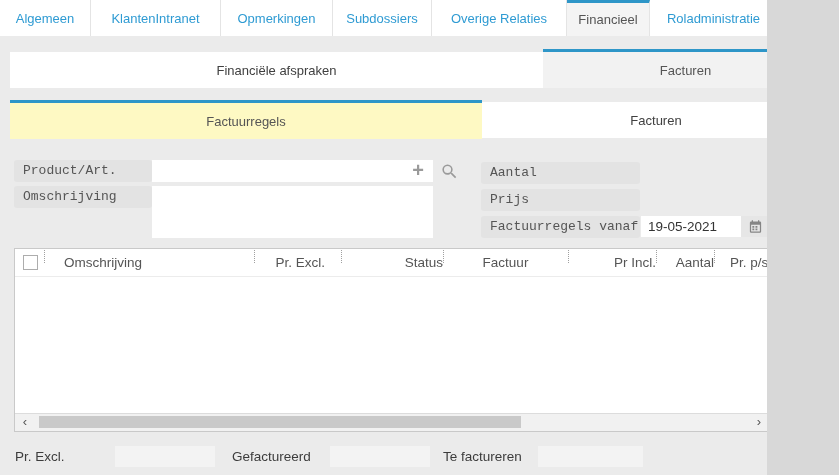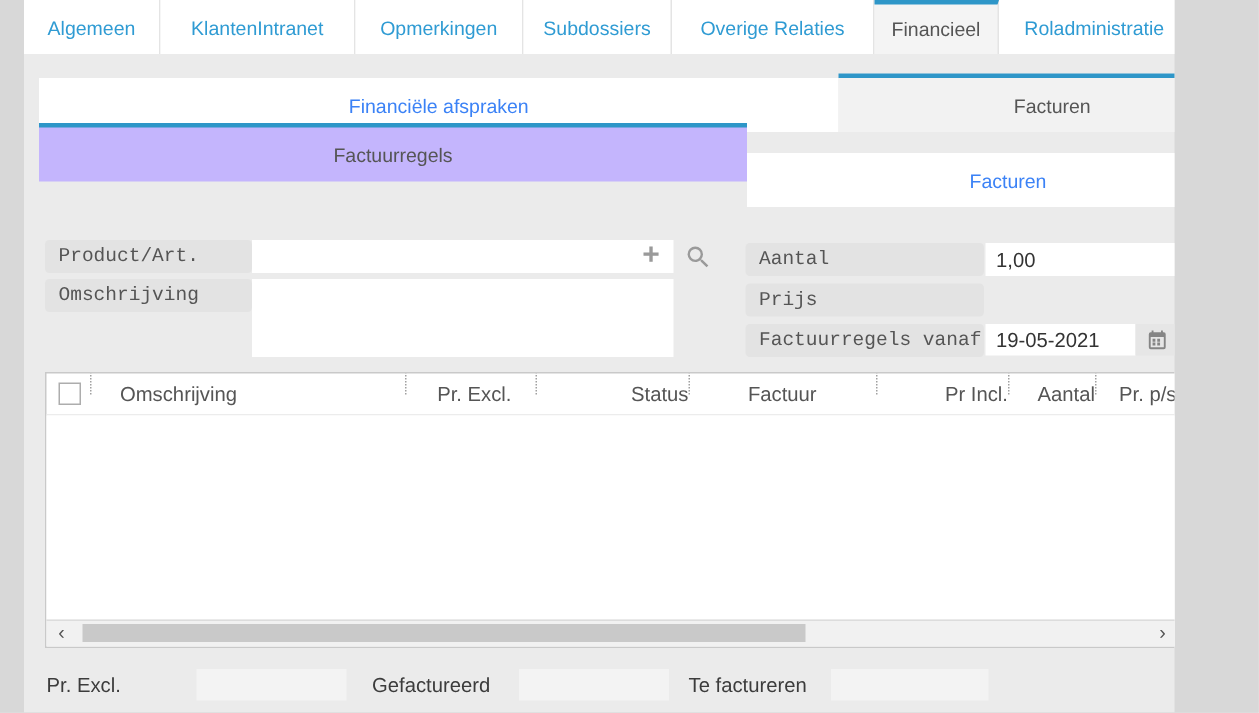--- a/index.html
+++ b/index.html
@@ -1,41 +1,40 @@
 <!DOCTYPE html>
 <html><head>
 <meta charset="utf-8">
 <style>
   html,body{margin:0;padding:0;background:#d8d8d8;}
   #app{
     position:relative;width:767px;height:475px;background:#ebebeb;
     font-family:"Liberation Sans",sans-serif;font-size:13px;color:#444;
     overflow:hidden;
-    margin-left:16px;
   }
   
   .tabbar1{position:absolute;top:0;left:0;width:839px;height:36px;display:flex;}
   .t1{
     box-sizing:border-box;background:#fff;border-right:1px solid #e4e4e4;
     display:flex;align-items:center;justify-content:center;
     color:#2f9bd3;white-space:nowrap;cursor:pointer;flex:none;font-size:13px;
   }
   .t1.active{
     background:#f4f4f4;border-top:3px solid #2e96c8;color:#555;
   }
   
   .subtab{
     position:absolute;box-sizing:border-box;display:flex;align-items:center;
     justify-content:center;cursor:pointer;font-size:13px;
   }
-  .subtab.inactive{background:#fff;color:#3b82f6;}
+  .subtab.inactive{background:#fff;color:#404040;}
   .subtab.active{border-top:3px solid #2e96c8;color:#555;}
   #tab2-right{left:543px;top:49px;width:285px;height:39px;background:#f2f2f2;}
   #tab2-left{left:10px;top:52px;width:533px;height:36px;}
-  #tab3-left{left:10px;top:82px;width:472px;height:39px;background:#c4b5fd;}
+  #tab3-left{left:10px;top:100px;width:472px;height:39px;background:#fef9c3;}
   #tab3-right{left:482px;top:102px;width:348px;height:36px;}
   
   .flabel{
     position:absolute;box-sizing:border-box;height:22px;line-height:22px;
     background:#e3e3e3;border-radius:3px;padding-left:9px;color:#555;font-family:Liberation Mono, monospace;
   }
   .finput{
     position:absolute;box-sizing:border-box;height:22px;border:none;outline:none;
     background:#fff;padding:0 7px;font-family:"Liberation Sans",sans-serif;
     font-size:13.5px;color:#333;
@@ -146,21 +145,20 @@
   <span class="icon-btn" style="position:absolute;left:440px;top:162px;width:19px;height:19px">
     <svg width="19" height="19" viewBox="0 0 24 24" fill="#9a9a9a">
         <path d="M15.5 14h-.79l-.28-.27A6.47 6.47 0 0 0 16 9.5 6.5 6.5 0 1 0 9.5 16c1.61 0 3.09-.59 4.23-1.57l.27.28v.79l5 4.99L20.49 19l-4.99-5zm-6 0A4.5 4.5 0 1 1 14 9.5 4.5 4.5 0 0 1 9.5 14z"></path>
       </svg>
   </span>
 
   <div class="flabel" style="left:14px;top:186px;width:138px">Omschrijving</div>
   <textarea class="ftextarea" style="left: 152px; top: 186px; width: 281px; height: 52px;"></textarea>
 
   <div class="flabel" style="left:481px;top:162px;width:159px">Aantal</div>
-  <input class="finput" style="left: 641px; top: 162px; width: 127px;" value="1,00">
 
   <div class="flabel" style="left:481px;top:189px;width:159px">Prijs</div>
 
   <div class="flabel" style="left:481px;top:216px;width:159px">Factuurregels vanaf</div>
   <input class="finput" style="left: 641px; top: 216px; width: 100px; height: 21px;" value="19-05-2021">
   <span class="cal-btn">
     <svg width="15" height="15" viewBox="0 0 24 24" fill="#858585">
         <path d="M19 4h-1V2h-2v2H8V2H6v2H5a2 2 0 0 0-2 2v14a2 2 0 0 0 2 2h14a2 2 0 0 0 2-2V6a2 2 0 0 0-2-2zm0 16H5V9h14v11zM7 11h3v3H7zm5 0h3v3h-3zm-5 4h3v3H7zm5 0h3v3h-3z"></path>
       </svg>
   </span>

